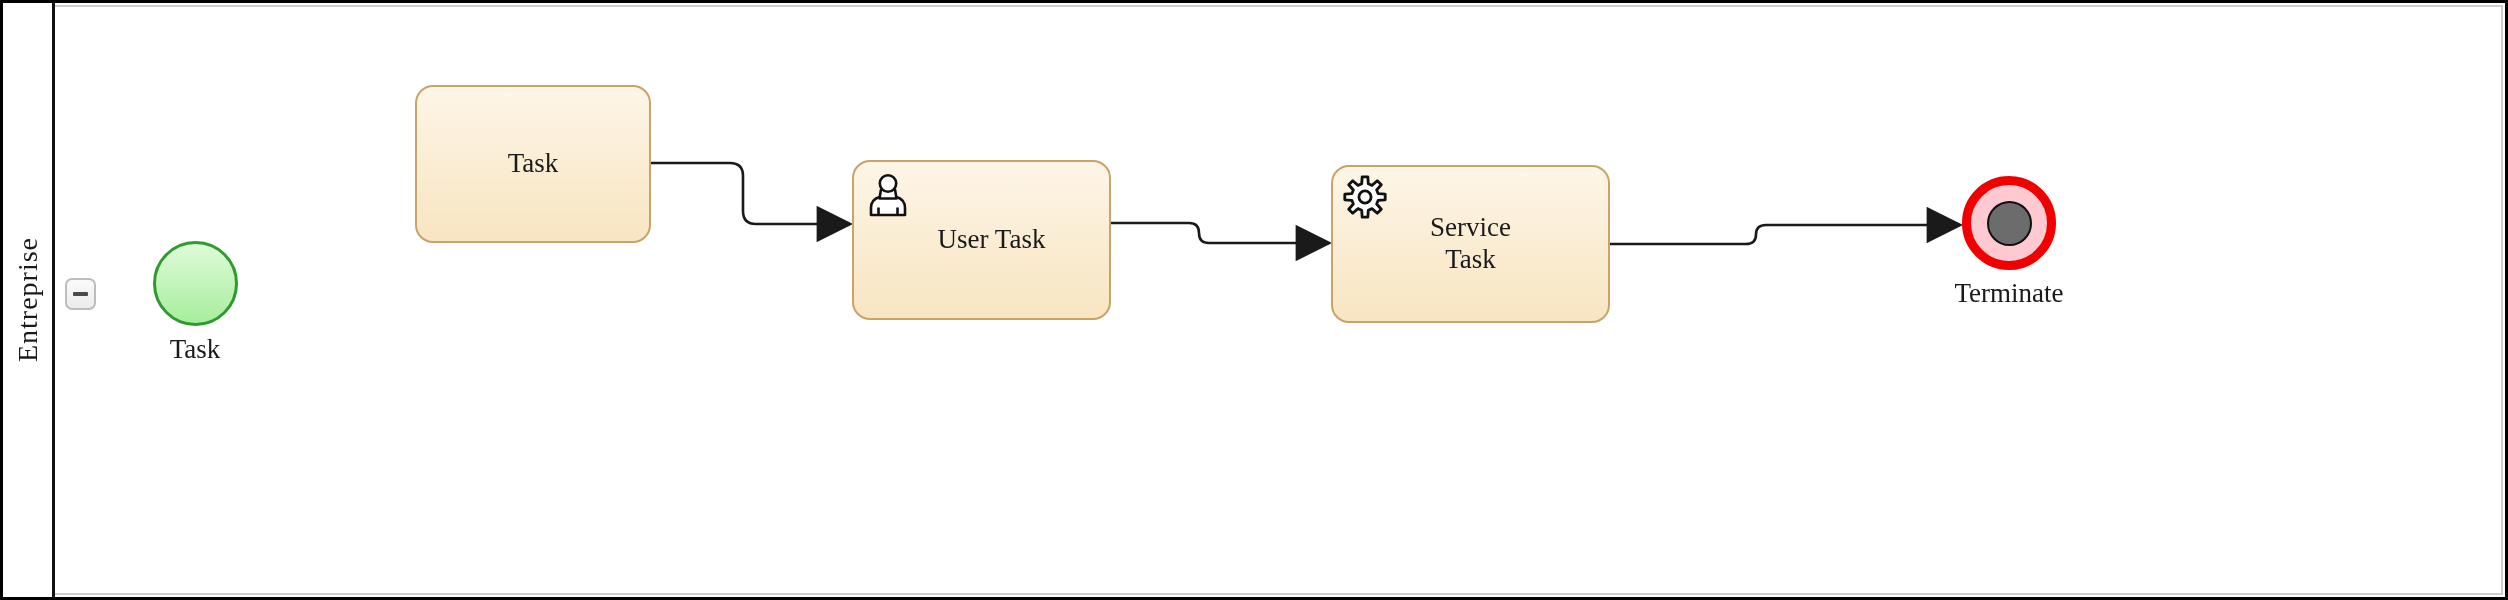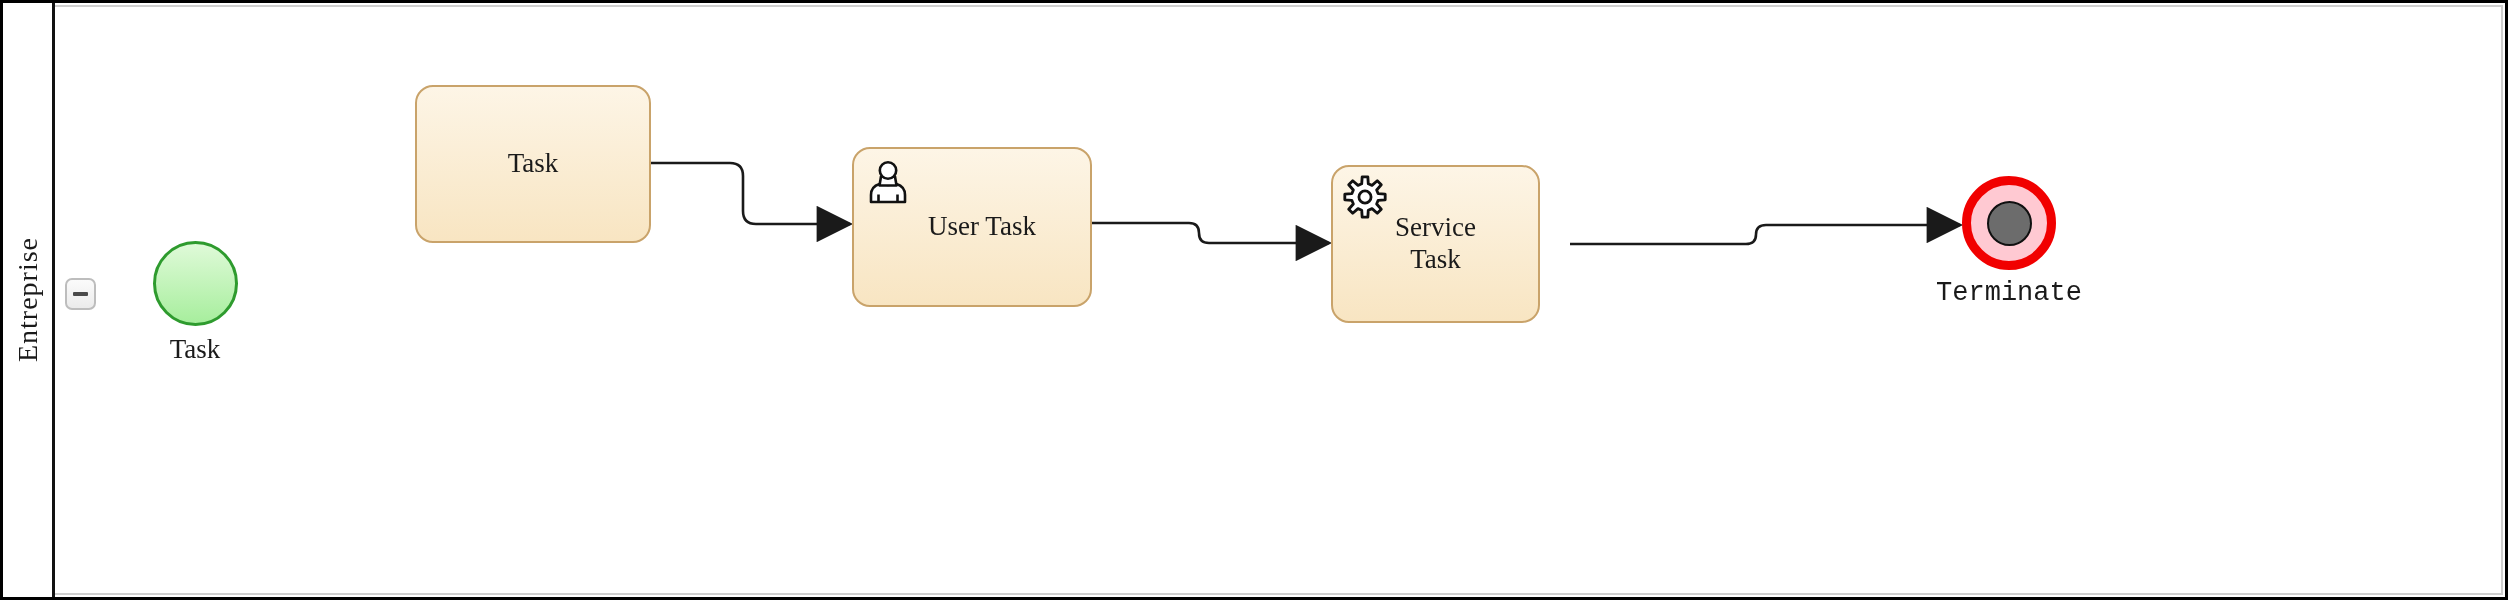--- a/index.html
+++ b/index.html
@@ -57,22 +57,22 @@
     border:2.5px solid var(--task-border,#C9A36A);
     border-radius:18px;
     background:linear-gradient(180deg,var(--task-fill-top,#FDF5E6),var(--task-fill-bottom,#F8E5C2));
     display:flex;align-items:center;justify-content:center;
     z-index:2;
   }
   .activity .label{
     font-size:27px;line-height:1.18;text-align:center;max-width:135px;
   }
   .node-task{left:412px;top:82px;width:236px;height:158px;justify-content:center;}
-  .node-user-task{left:849px;top:144px;width:240px;height:160px;padding-left:20px;}
-  .node-service-task{left:1328px;top:162px;width:209px;height:158px;}
+  .node-user-task{left:849px;top:157px;width:259px;height:160px;padding-left:20px;}
+  .node-service-task{left:1328px;top:162px;width:279px;height:158px;}
   .node-task .label{max-width:190px;}
   .type-icon{position:absolute;left:9px;top:7px;}
   
   .start-event{
     position:absolute;left:150px;top:238px;width:85px;height:85px;
     box-sizing:border-box;border-radius:50%;
     border:3px solid var(--start-border,#2E9B2E);
     background:linear-gradient(180deg,var(--start-fill-top,#DFFAD8),var(--start-fill-bottom,#A7EE9D));
     z-index:2;
   }
@@ -86,21 +86,21 @@
   }
   .terminate-core{
     width:45px;height:45px;box-sizing:border-box;border-radius:50%;
     border:2.5px solid #101010;
     background:var(--terminate-core,#6C6C6C);
   }
   .event-label{
     position:absolute;font-size:27px;text-align:center;z-index:2;white-space:nowrap;
   }
   .label-start{left:112px;top:331px;width:160px;}
-  .label-terminate{left:1916px;top:275px;width:180px;font-family:Liberation Mono, monospace;}
+  .label-terminate{left:1916px;top:275px;width:180px;}
 </style>
 </head>
 <body>
 
 <div class="canvas">
 
   <div class="pool-body-outline"></div>
 
   <div class="pool-header">
     <span class="pool-title">Entreprise</span>

